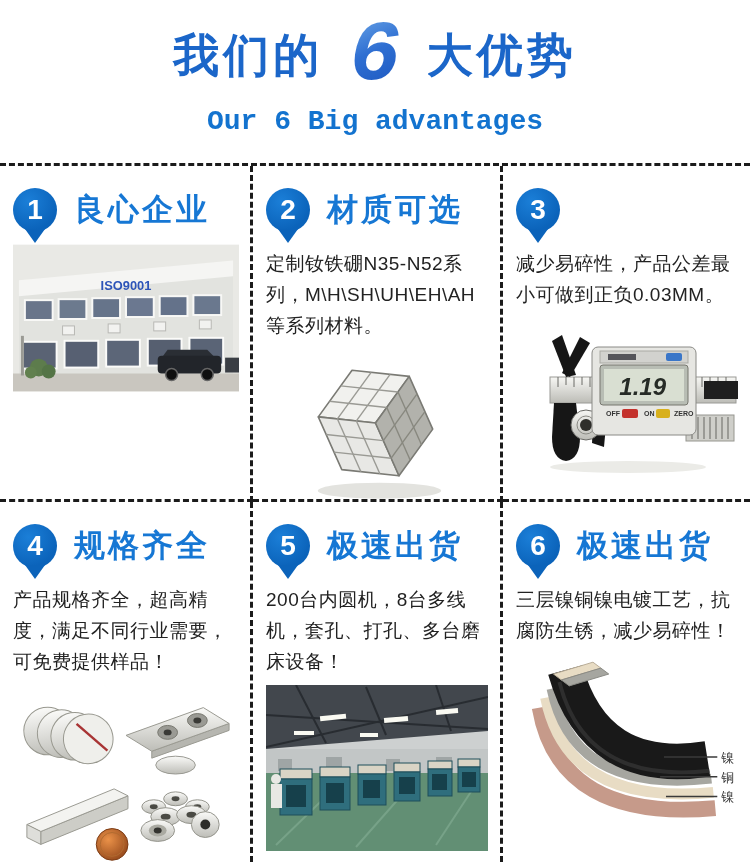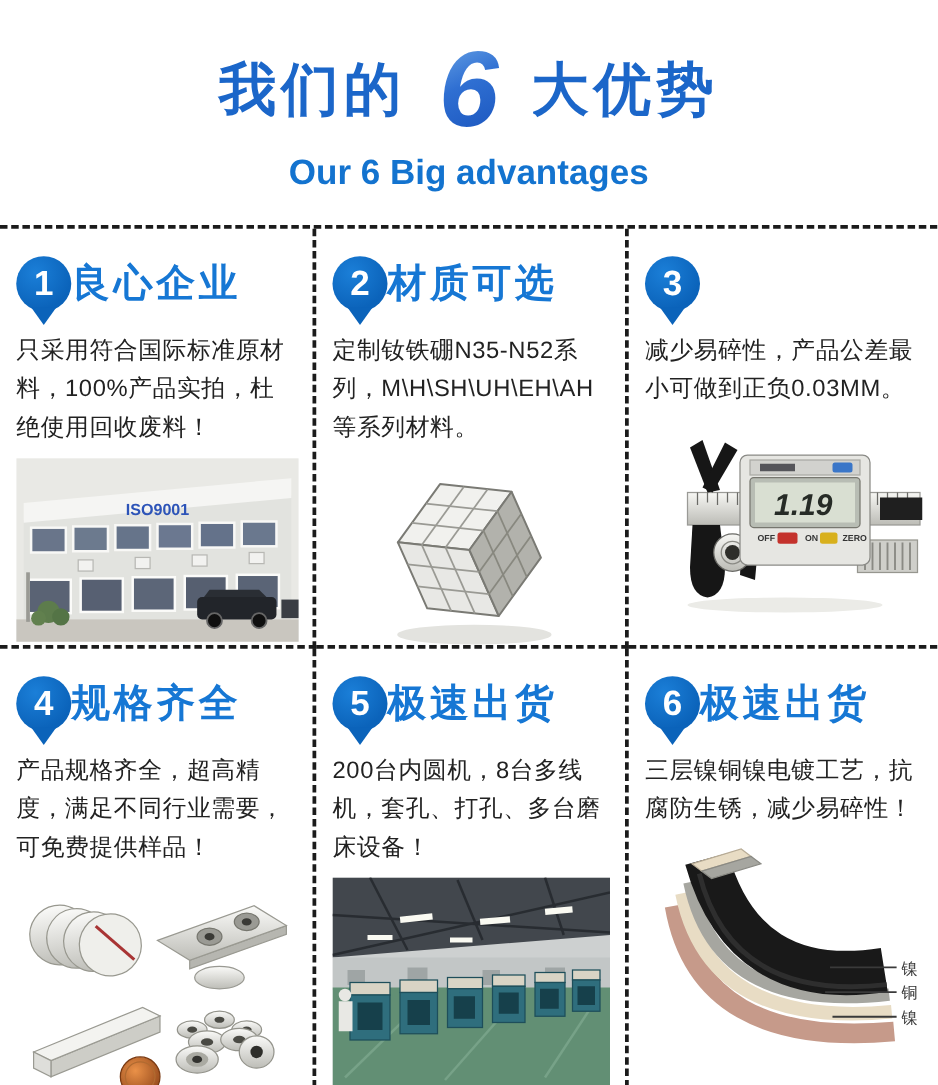--- a/index.html
+++ b/index.html
@@ -1,38 +1,38 @@
 <!DOCTYPE html>
 <html><head>
 <meta charset="utf-8">
 <style>
   * { box-sizing: border-box; margin: 0; padding: 0; }
   html,body { width: 750px; height: 868px; background: #ffffff; overflow: hidden;
     font-family: "Liberation Sans", "DejaVu Sans", sans-serif; }
-  .header { padding-top: 32px; text-align: center; }
+  .header { padding-top: 16px; text-align: center; font-family: Liberation Mono, monospace; }
   .title-row { display: flex; align-items: center; justify-content: center; gap: 16px; height: 80px; }
   .title-cn { font-size: 46px; font-weight: bold; color: #1b66c9; letter-spacing: 4px; }
   .title-num { font-size: 86px; font-weight: bold; font-style: italic; line-height: 1; padding: 0 10px;
     background: linear-gradient(155deg, #6fa9e8 5%, #2f6fd2 45%, #1a55be 90%);
     -webkit-background-clip: text; background-clip: text; color: transparent;
     text-shadow: 0 2px 2px rgba(30,80,160,0.0); }
   .subtitle { margin-top: 10px; font-size: 28px; font-weight: 600; color: #1373cf; }
   .grid { margin-top: 26px; display: grid; grid-template-columns: 253px 250px 247px;
     grid-template-rows: 336px 360px; border-top: 3px dashed #1b1b1b; }
   .cell { padding: 14px 11px 0 13px; overflow: hidden; }
   .cell.c1, .cell.c2 { border-right: 3px dashed #1b1b1b; }
   .cell.r1 { border-bottom: 3px dashed #1b1b1b; }
   .sec-head { display: flex; align-items: center; margin-top: 4px; height: 52px; }
   .badge { position: relative; flex: 0 0 44px; width: 44px; height: 44px; border-radius: 50%;
     background: radial-gradient(circle at 35% 30%, #1b7fd8, #0b63ba 70%); color: #fff;
     font-size: 28px; font-weight: bold; display: flex; align-items: center; justify-content: center; }
   .badge::after { content: ""; position: absolute; left: 50%; bottom: -11px; transform: translateX(-50%);
     width: 0; height: 0; border-left: 10px solid transparent; border-right: 10px solid transparent;
     border-top: 14px solid #0b63ba; }
-  .sec-title { font-size: 31px; font-weight: bold; color: #1677d4; letter-spacing: 3px; }
+  .sec-title { margin-left: 17px; font-size: 31px; font-weight: bold; color: #1677d4; letter-spacing: 3px; }
   .sec-desc { margin-top: 13px; font-size: 19px; color: #222222; line-height: 1.62; letter-spacing: 0.5px; }
   .sec-img { margin-top: 8px; display: flex; }
   svg text { font-family: "Liberation Sans", "DejaVu Sans", sans-serif; }
 </style>
 </head>
 <body>
 
 <div class="header">
   <div class="title-row">
     <span class="title-cn">我们的</span>
@@ -42,21 +42,20 @@
   <div class="subtitle">Our 6 Big advantages</div>
 </div>
 
 <div class="grid">
 
   <div class="cell c1 r1">
     <div class="sec-head">
       <span class="badge">1</span>
       <span class="sec-title">良心企业</span>
     </div>
-    <div class="sec-desc">只采用符合国际标准原材料，100%产品实拍，杜绝使用回收废料！</div>
     <div class="sec-img">
       <svg width="228" height="148" viewBox="0 0 228 148">
         <rect width="228" height="148" fill="#e9e9e5"></rect>
         <polygon points="6,50 222,30 222,134 6,134" fill="#e2e3df"></polygon>
         <polygon points="6,36 222,16 222,32 6,52" fill="#f5f5f3"></polygon>
         <text x="114" y="46" font-size="13" font-weight="bold" fill="#2d54b8" text-anchor="middle">ISO9001</text>
         <g>
           <rect x="12" y="56" width="28" height="20" fill="#69758a" stroke="#f8f8f6" stroke-width="2"></rect>
           <rect x="46" y="55" width="28" height="20" fill="#6c7a8e" stroke="#f8f8f6" stroke-width="2"></rect>
           <rect x="80" y="54" width="28" height="20" fill="#66748a" stroke="#f8f8f6" stroke-width="2"></rect>

